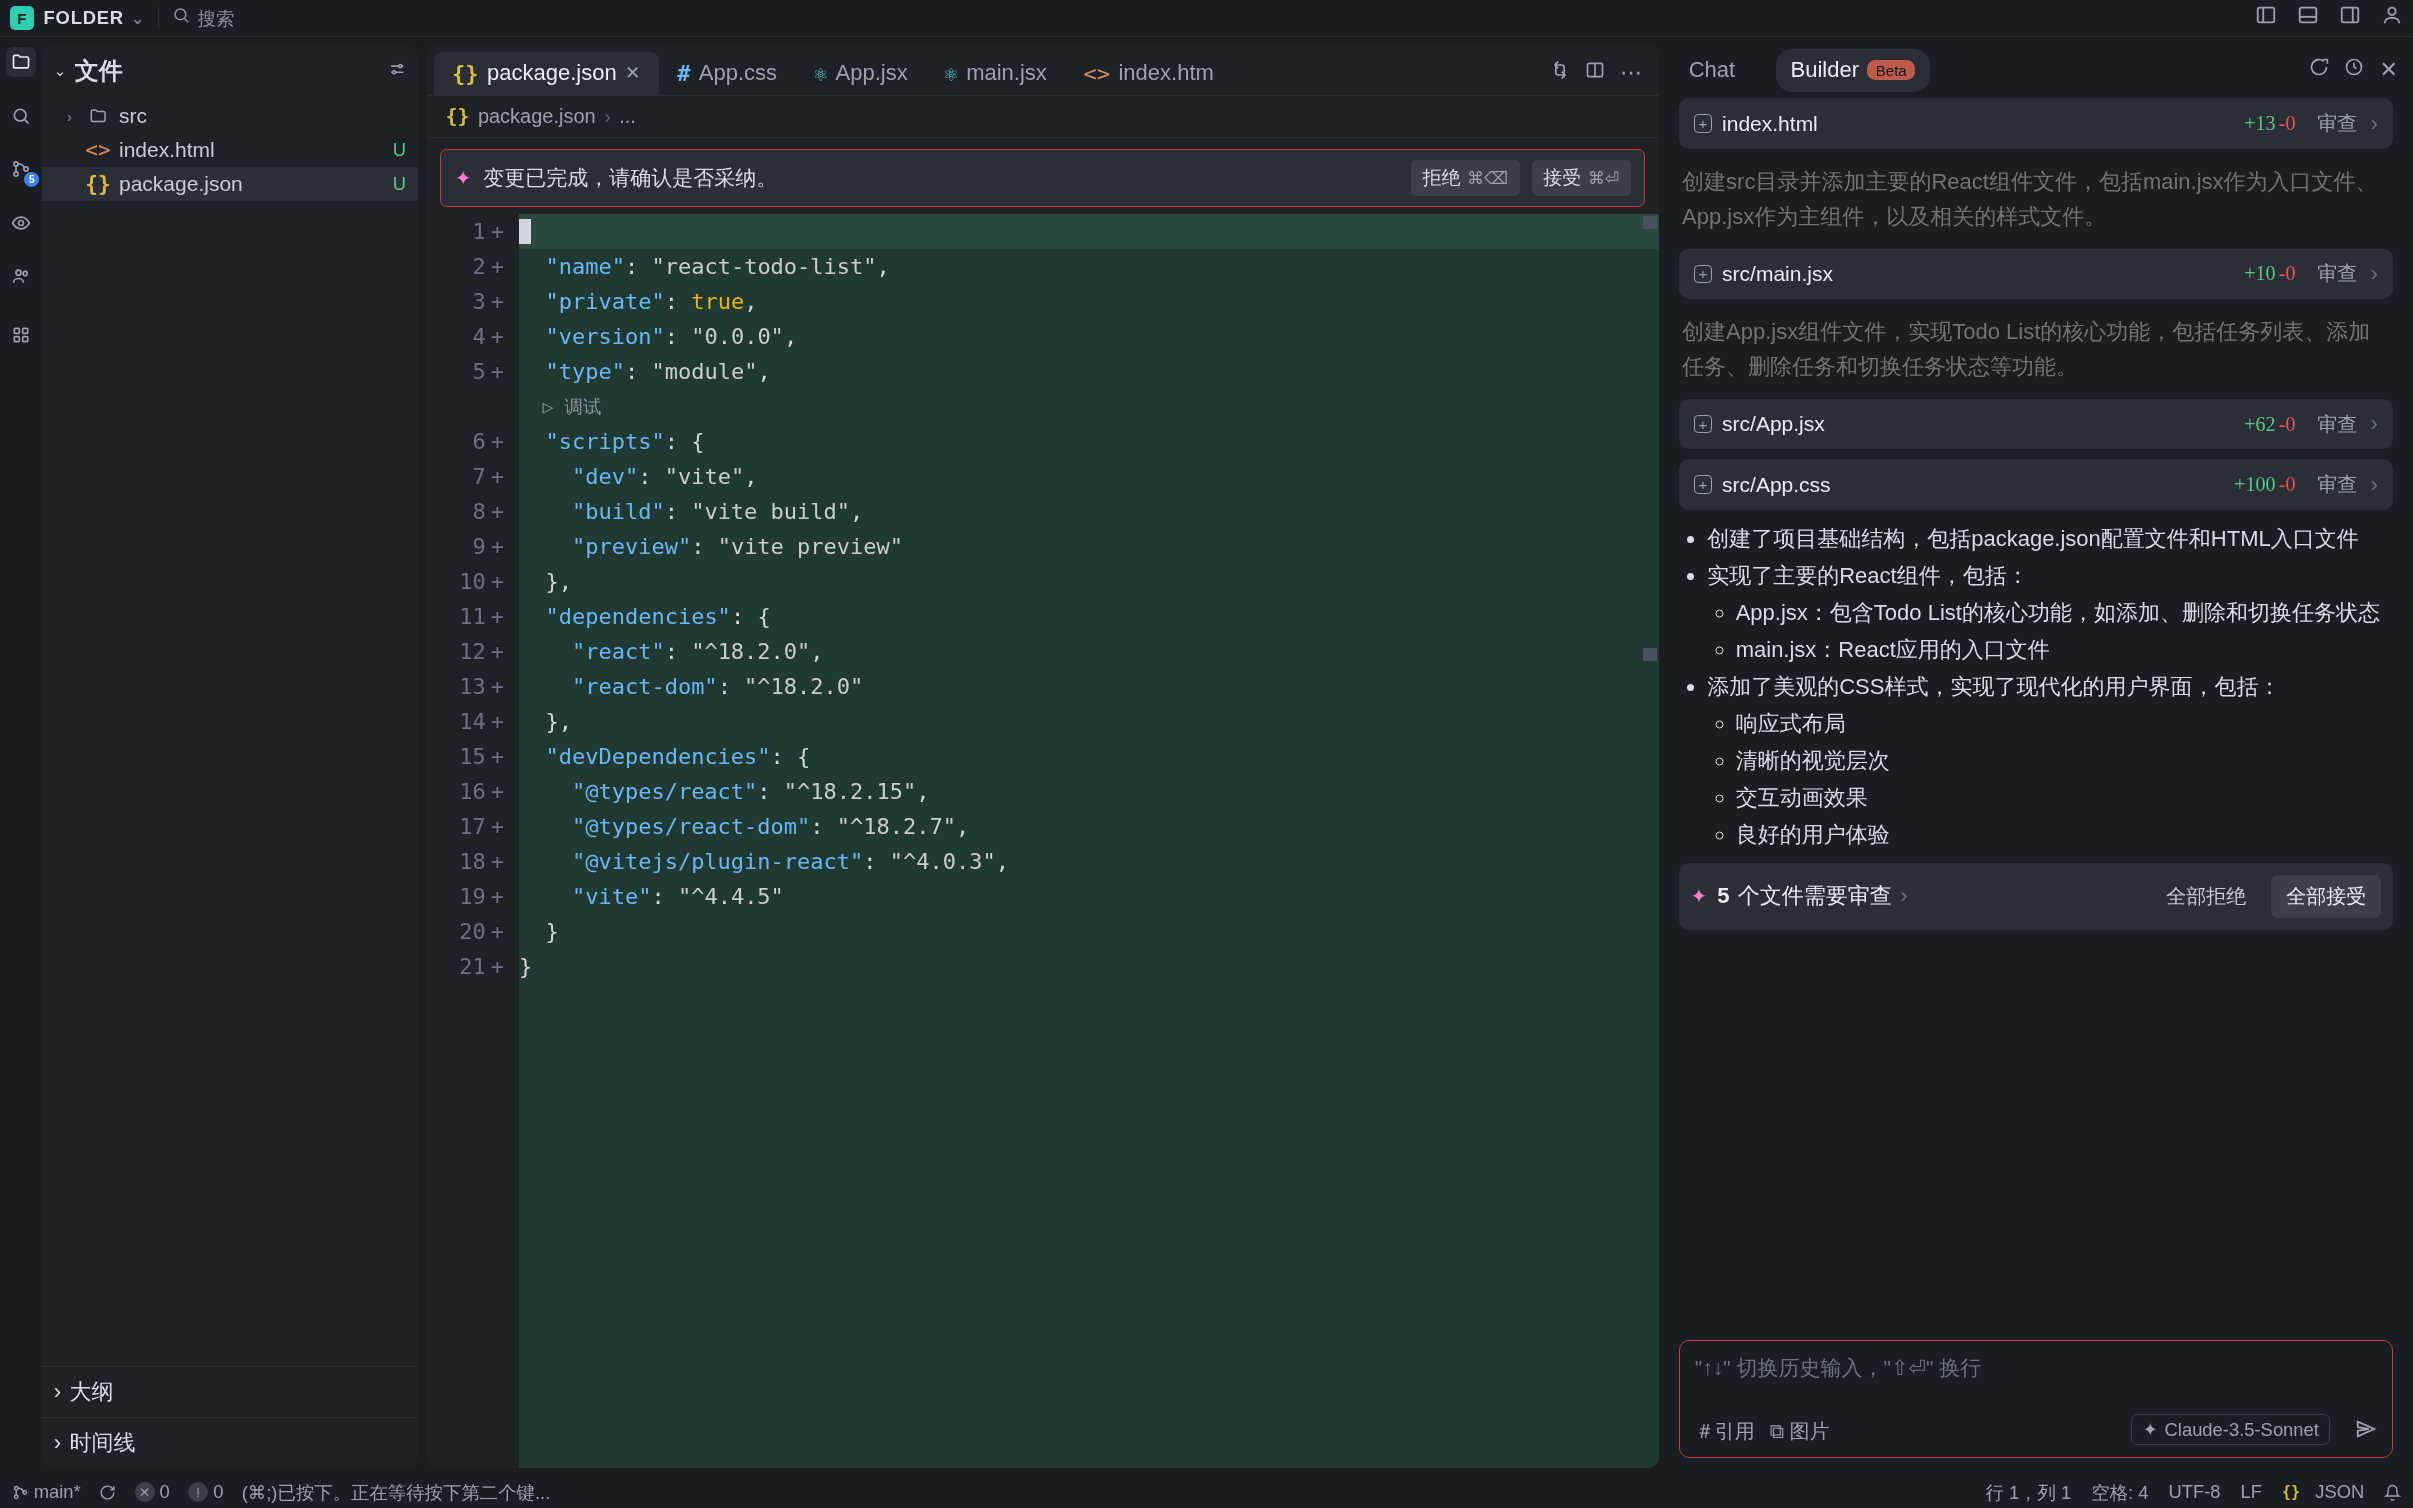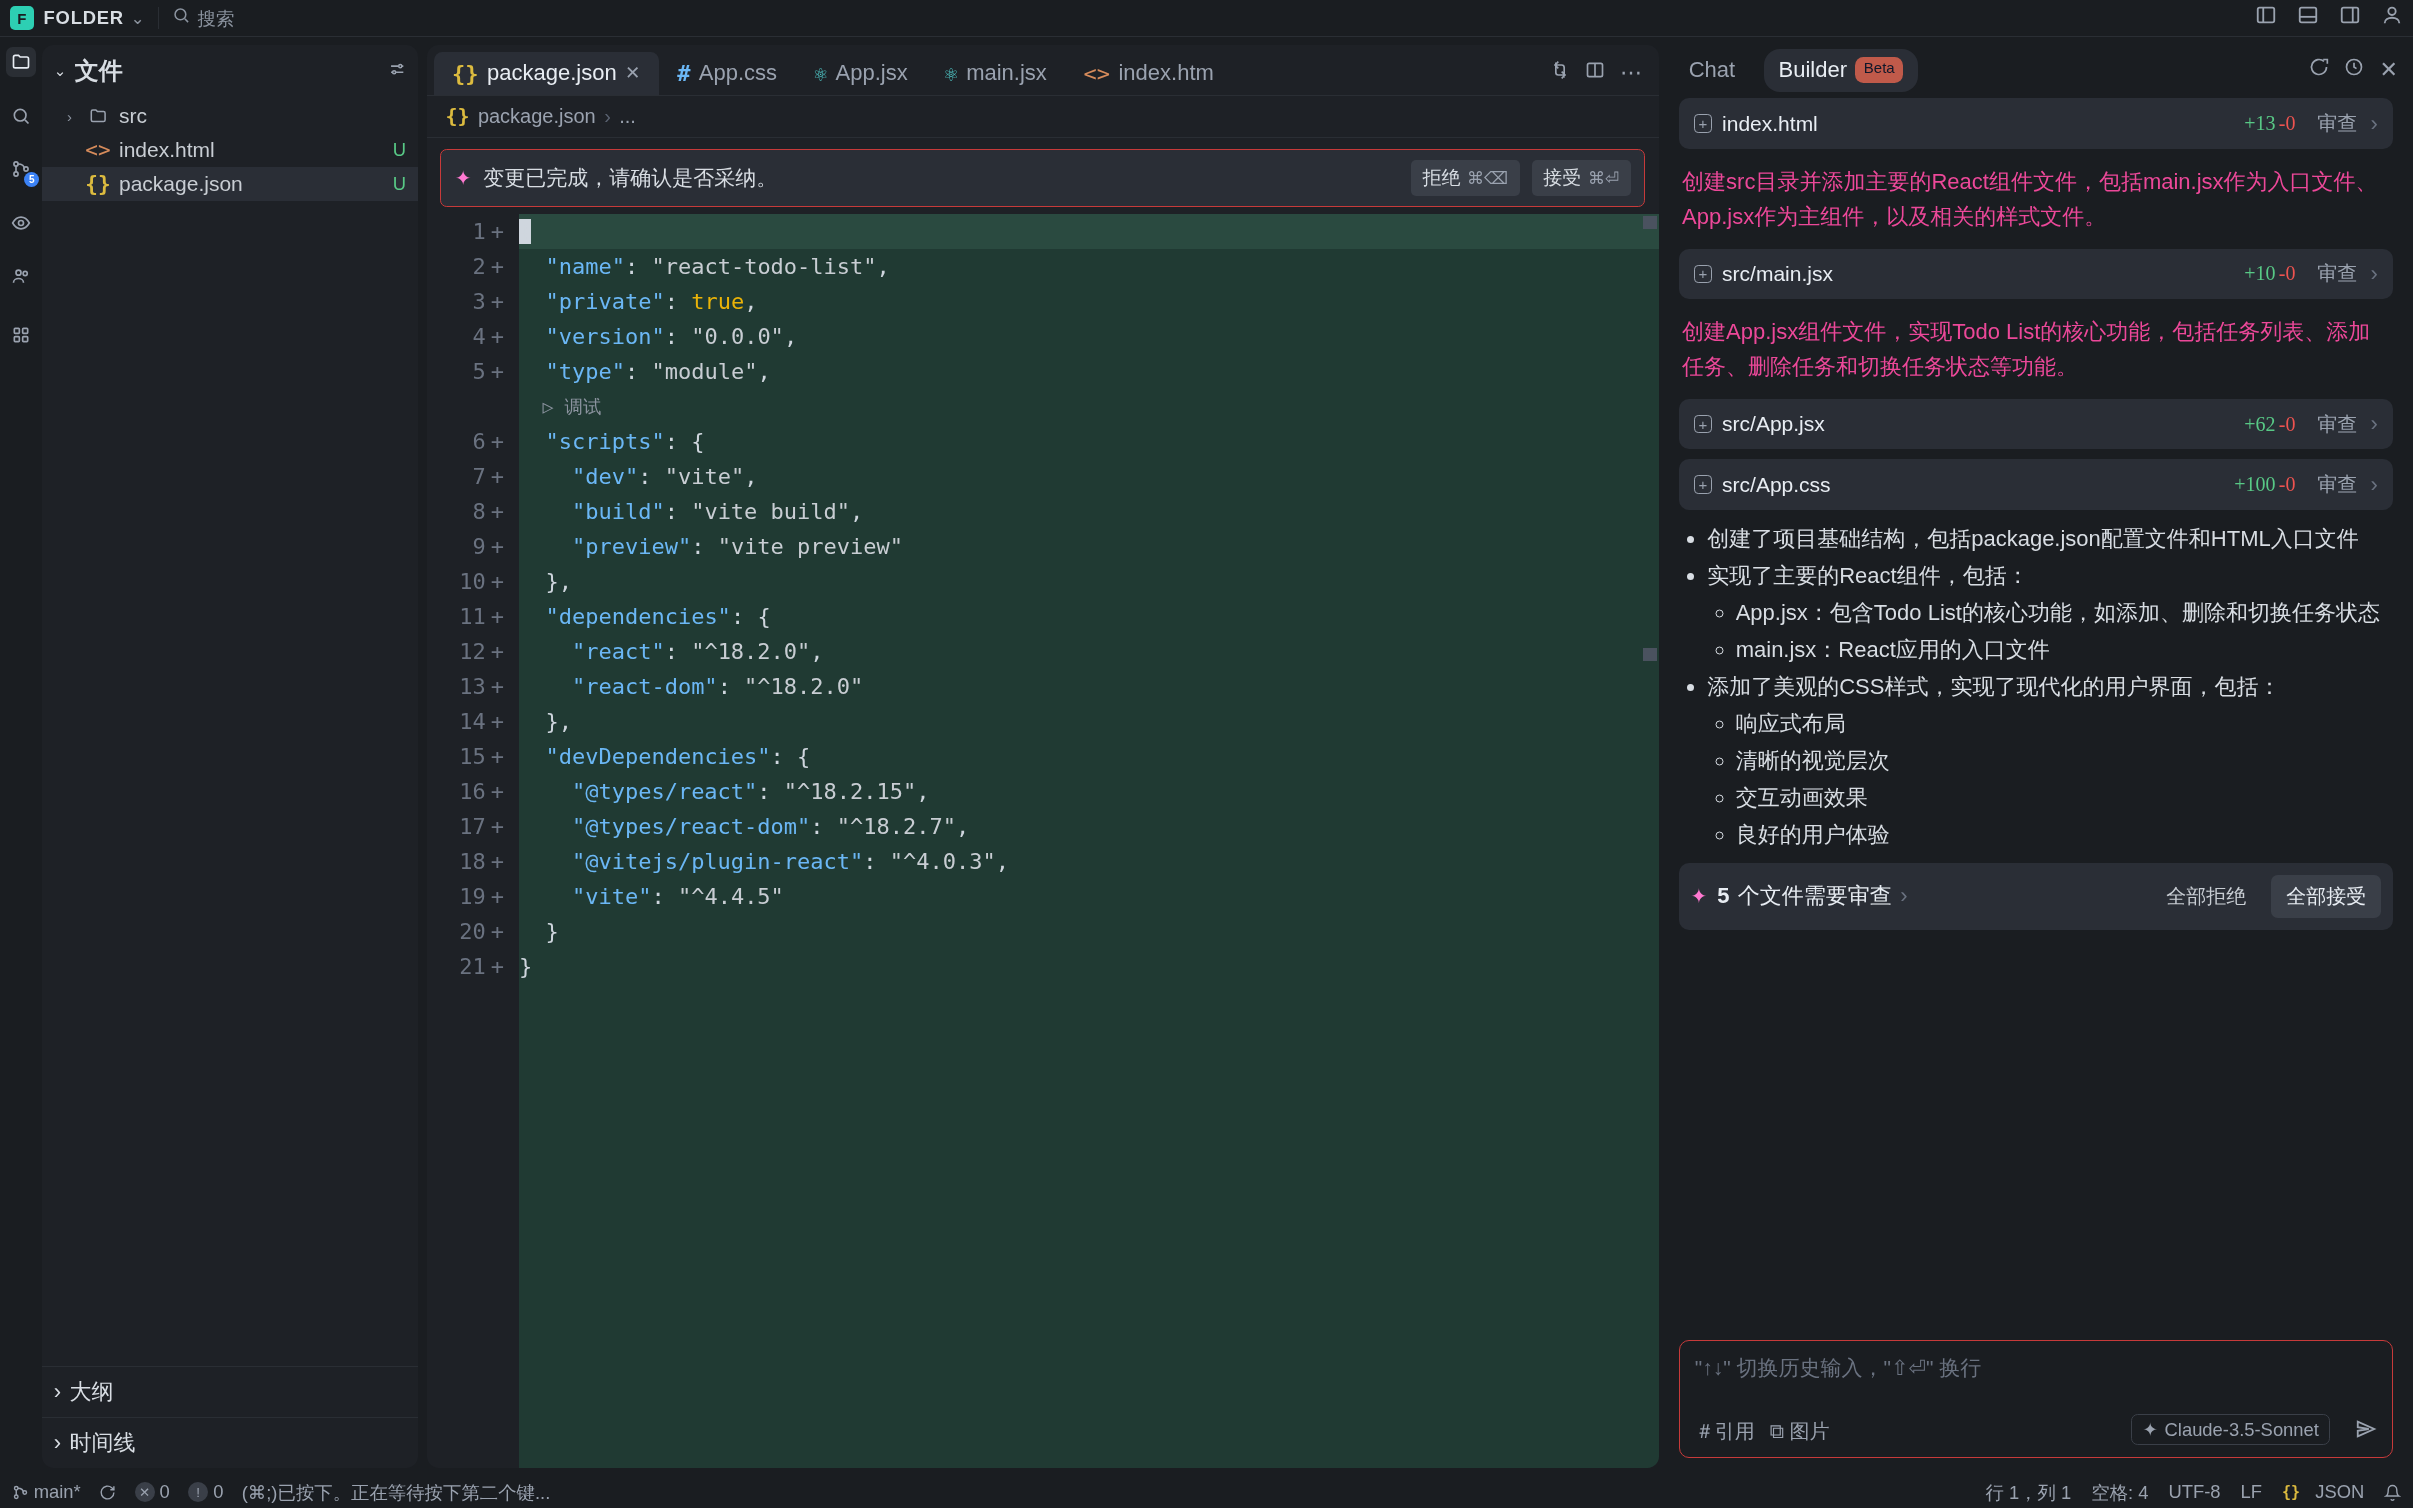--- a/index.html
+++ b/index.html
@@ -195,21 +195,21 @@
   margin: 8.4px 8.4px 8.4px 0;
   flex: 1;
   display: flex; flex-direction: column;
   overflow: hidden;
 }
 .ai-tabs {
   display: flex; align-items: center; padding: 3.4px 6.7px;
   gap: 13.4px;
 }
 .ai-tab { padding: 8.4px 15px; color: #9aa2af; font-size: 22px; }
-.ai-tab.active { background: #2a2e36; border-radius: 16px; color: #e8edf3; display: flex; gap: 8.4px; }
+.ai-tab.active { background: #2a2e36; border-radius: 16px; color: #e8edf3; display: flex; align-items: center; gap: 8.4px; margin-left: 12px; }
 .beta-pill { background: #c05a4a; color: #0f172a; font-size: 15px; padding: 1.7px 8.4px; border-radius: 8.4px; }
 .ai-tab-right { margin-left: auto; display: flex; gap: 15px; color: #9aa2af; align-items: center; }
 .ai-tab-right svg { width: 20px; height: 20px; }
 .ai-scroll { flex: 1; padding: 3.4px 11.7px 6.7px 11.7px; overflow: hidden; display: flex; flex-direction: column; gap: 10px; }
 .file-card {
   background: #2a2e36;
   border-radius: 10px;
   padding: 11.7px 15px;
   display: flex; align-items: center; gap: 10px;
 }
@@ -217,21 +217,21 @@
   width: 18.4px; height: 18.4px; border: 1.3px solid #9aa2af; border-radius: 4.2px;
   display: flex; align-items: center; justify-content: center;
   font-size: 15px; color: #9aa2af;
 }
 .file-card .fname { font-size: 21px; color: #e8edf3; }
 .file-card .diff { margin-left: auto; font-family: Liberation Serif, serif; font-size: 20px; display: flex; gap: 3.4px; }
 .diff .add { color: #58c986; }
 .diff .del { color: #ef5350; }
 .file-card .review { color: #9aa2af; margin-left: 11.7px; font-size: 20px; }
 .file-card .chev2 { color: #6a7280; margin-left: 3.4px; }
-.ai-para { font-size: 22px; line-height: 35px; color: #ec4899; padding: 5px 3.4px; }
+.ai-para { font-size: 22px; line-height: 35px; color: #737373; padding: 5px 3.4px; }
 .ai-ul { padding-left: 28.5px; }
 .ai-ul li { list-style: disc; font-size: 22px; line-height: 37px; color: #d8dde3; }
 .ai-ul-sub { padding-left: 28.5px; }
 .ai-ul-sub li { list-style: circle; }
 .action-bar {
   background: #2a2e36; border-radius: 10px;
   padding: 11.7px 11.7px;
   display: flex; align-items: center; gap: 10px;
 }
 .action-bar .count { color: #e8edf3; font-size: 22px; flex: 1; display: flex; gap: 8.4px; align-items: center; }

